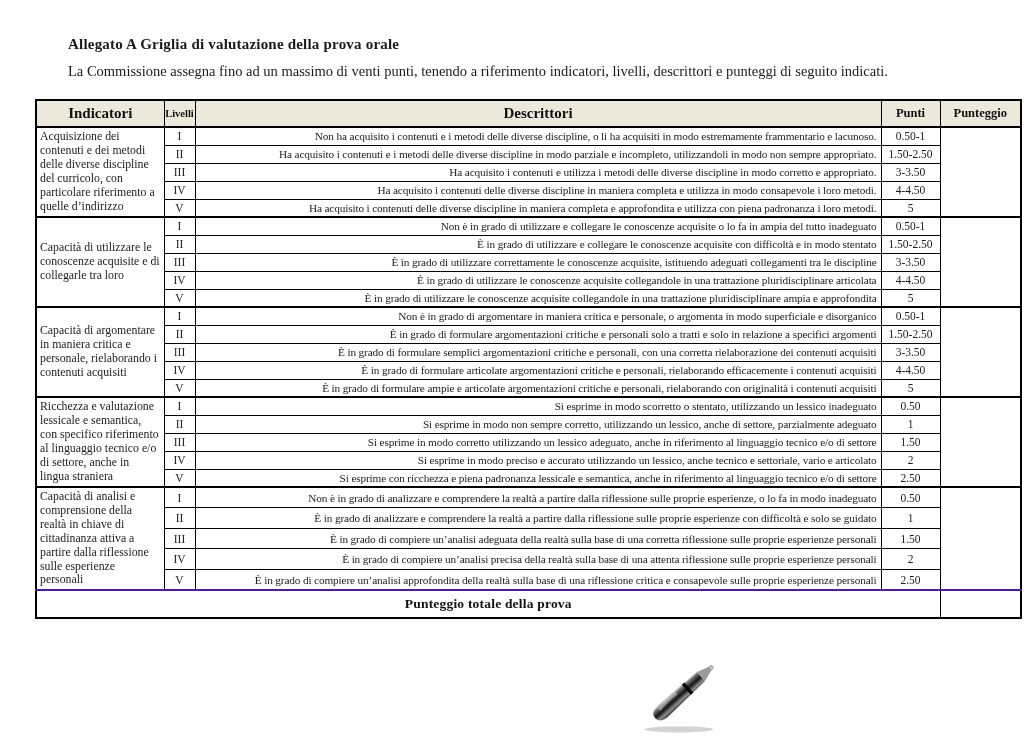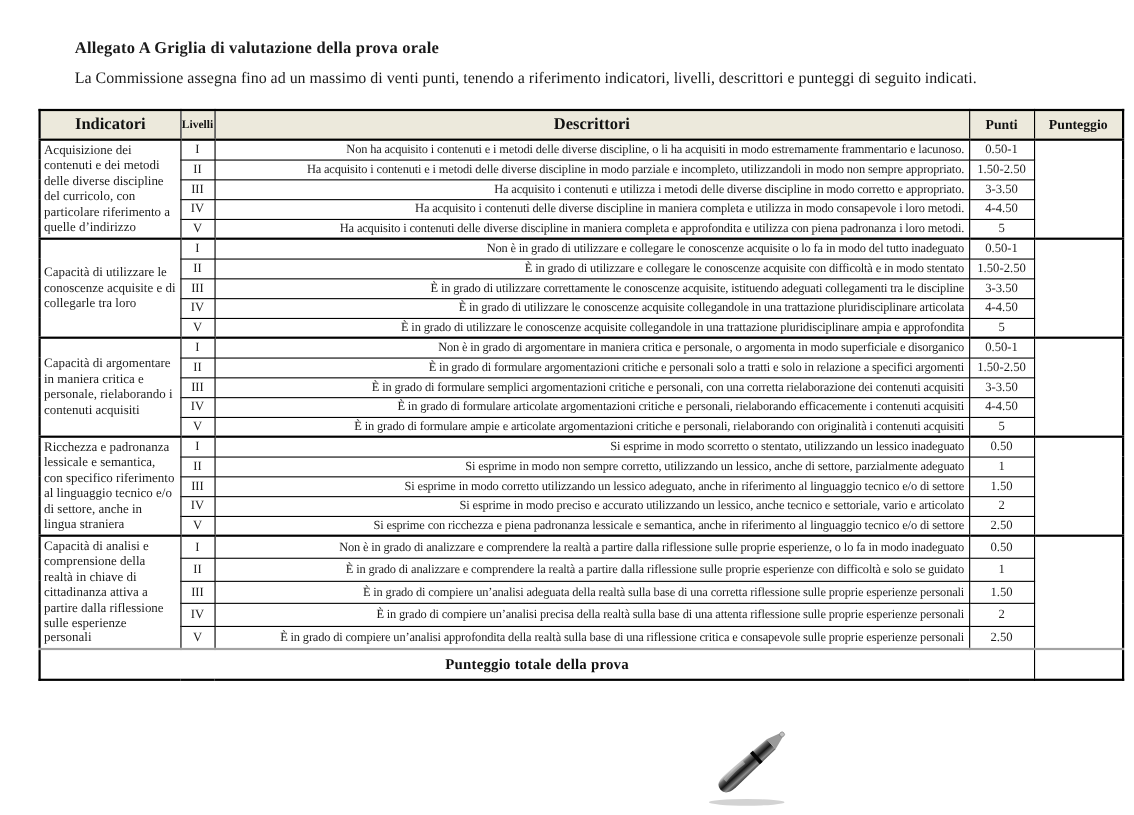--- a/index.html
+++ b/index.html
@@ -46,21 +46,21 @@
   td.desc-cell {
     text-align:right; font-size:11.3px; letter-spacing:-0.15px;
     white-space:nowrap; padding:0 4px; border-left:2px solid #000; color:#1c1c1c;
   }
   td.points-cell {
     text-align:center; font-size:11.5px; border-left:2px solid #000;
     padding:0 1px; color:#1c1c1c;
   }
   td.score-cell { border-left:2px solid #000; background:#fff; }
   tr.total-row { height:28px; }
-  tr.total-row td { border-top:2px solid #a3a3a3; }
+  tr.total-row td { border-top:2px solid #4c1d95; }
   td.total-label-cell {
     text-align:center; font-weight:bold; font-size:13.5px; letter-spacing:.2px;
   }
   td.total-score-cell { border-left:2px solid #000; }
   .signature {
     position:absolute; left:641px; top:649px;
     display:flex; align-items:flex-start;
   }
   .signature .pen { width:86px; height:92px; flex:0 0 auto; }
   .signature .sig-text {
@@ -117,21 +117,21 @@
         <td class="points-cell">4-4.50</td>
       </tr>
       <tr class="level-row">
         <td class="level-cell">V</td>
         <td class="desc-cell">Ha acquisito i contenuti delle diverse discipline in maniera completa e approfondita e utilizza con piena padronanza i loro metodi.</td>
         <td class="points-cell">5</td>
       </tr>
       <tr class="level-row block-start">
         <td class="indicator-cell" rowspan="5">Capacità di utilizzare le conoscenze acquisite e di collegarle tra loro</td>
         <td class="level-cell">I</td>
-        <td class="desc-cell">Non è in grado di utilizzare e collegare le conoscenze acquisite o lo fa in modo del tutto inadeguato</td>
+        <td class="desc-cell">Non è in grado di utilizzare e collegare le conoscenze acquisite o lo fa in ampia del tutto inadeguato</td>
         <td class="points-cell">0.50-1</td>
         <td class="score-cell" rowspan="5"></td>
       </tr>
       <tr class="level-row">
         <td class="level-cell">II</td>
         <td class="desc-cell">È in grado di utilizzare e collegare le conoscenze acquisite con difficoltà e in modo stentato</td>
         <td class="points-cell">1.50-2.50</td>
       </tr>
       <tr class="level-row">
         <td class="level-cell">III</td>
@@ -169,21 +169,21 @@
         <td class="level-cell">IV</td>
         <td class="desc-cell">È in grado di formulare articolate argomentazioni critiche e personali, rielaborando efficacemente i contenuti acquisiti</td>
         <td class="points-cell">4-4.50</td>
       </tr>
       <tr class="level-row">
         <td class="level-cell">V</td>
         <td class="desc-cell">È in grado di formulare ampie e articolate argomentazioni critiche e personali, rielaborando con originalità i contenuti acquisiti</td>
         <td class="points-cell">5</td>
       </tr>
       <tr class="level-row block-start">
-        <td class="indicator-cell" rowspan="5">Ricchezza e padronanza lessicale e semantica, con specifico riferimento al linguaggio tecnico e/o di settore, anche in lingua straniera</td>
+        <td class="indicator-cell" rowspan="5">Ricchezza e valutazione lessicale e semantica, con specifico riferimento al linguaggio tecnico e/o di settore, anche in lingua straniera</td>
         <td class="level-cell">I</td>
         <td class="desc-cell">Si esprime in modo scorretto o stentato, utilizzando un lessico inadeguato</td>
         <td class="points-cell">0.50</td>
         <td class="score-cell" rowspan="5"></td>
       </tr>
       <tr class="level-row">
         <td class="level-cell">II</td>
         <td class="desc-cell">Si esprime in modo non sempre corretto, utilizzando un lessico, anche di settore, parzialmente adeguato</td>
         <td class="points-cell">1</td>
       </tr>

